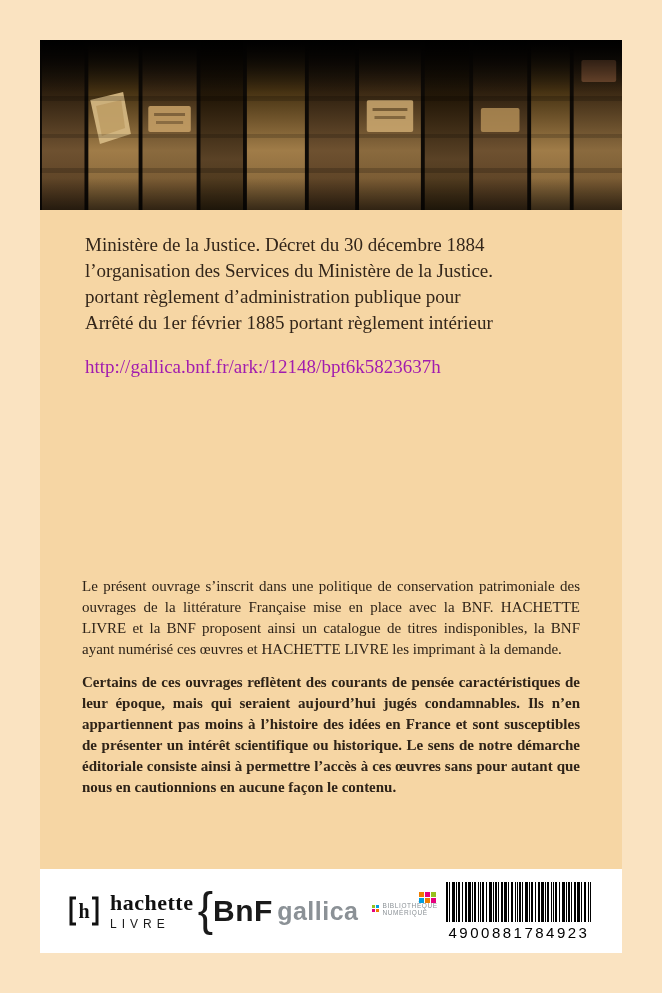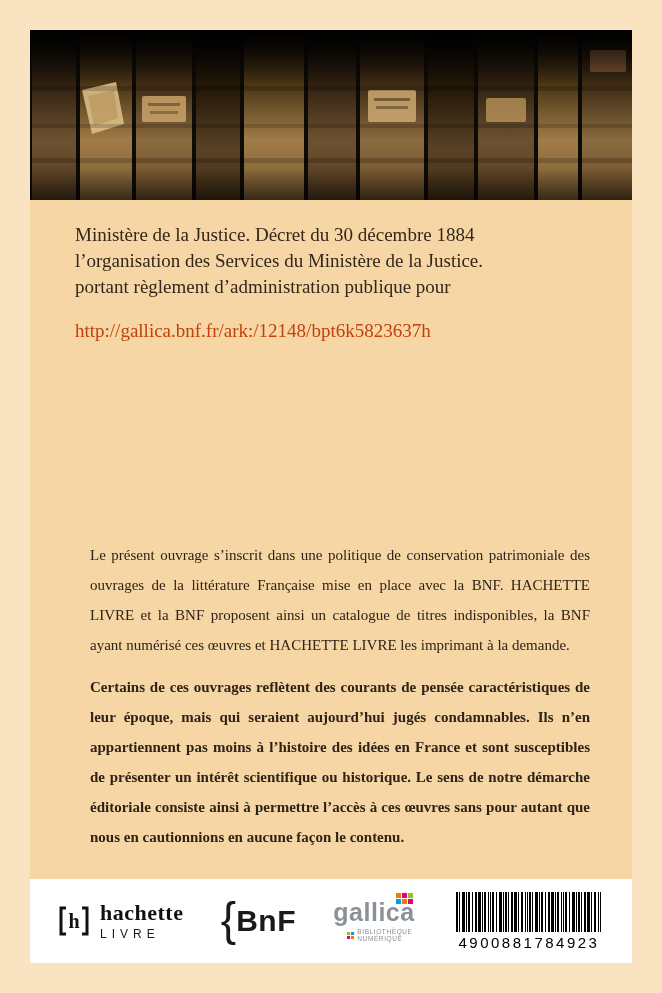--- a/index.html
+++ b/index.html
@@ -4,46 +4,46 @@
 <style>
   html,body{margin:0;padding:0;}
   body{
     width:662px;height:993px;
     font-family:"Liberation Serif", serif;
     background:#fae3c1;
   }
   .cover{
     width:662px;height:993px;
     box-sizing:border-box;
-    padding:30px;
+    padding:40px;
     background:#fae3c1;
   }
   .inner{
     width:100%;height:100%;
     background:#f6d6a4;
     display:flex;flex-direction:column;
     overflow:hidden;
   }
   .photo{height:170px;flex:0 0 170px;}
   .photo svg{display:block;width:100%;height:100%;}
 
   .title-block{
     margin:22px 45px 0 45px;
     color:#33261a;
     font-size:19px;line-height:26px;
   }
   .url{
     margin:18px 45px 0 45px;
-    color:#c2410c;
+    color:#a21caf;
     font-size:19px;line-height:26px;
   }
   .body-block{
-    margin:196px 42px 0 60px;
+    margin:196px 42px 0 42px;
     color:#2e2318;
-    font-size:15px;line-height:30px;
+    font-size:15px;line-height:21px;
     text-align:justify;
   }
   .body-block p{margin:0;}
   .body-block p + p{margin-top:12px;font-weight:bold;}
   .body-block p.info{margin-top:14px;text-align:left;}
 
   .footer{
     margin-top:auto;
     flex:0 0 84px;height:84px;
     background:#ffffff;
@@ -55,21 +55,21 @@
   .hachette{display:flex;align-items:center;gap:8px;color:#111;}
   .h-icon svg{display:block;}
   .h-text{display:flex;flex-direction:column;line-height:1;}
   .h-name{font-family:"Liberation Serif", serif;font-weight:bold;font-size:22px;letter-spacing:.5px;}
   .h-sub{font-size:12px;letter-spacing:5px;margin-top:4px;color:#1a1a1a;}
   
   .bnf{display:flex;align-items:center;color:#1a1a1a;}
   .bnf-brace{font-size:46px;font-weight:400;line-height:1;transform:translateY(-2px);}
   .bnf-name{font-size:30px;font-weight:bold;letter-spacing:.5px;}
   
-  .gallica{display:flex;flex-direction:column;align-items:flex-end;position:relative;}
+  .gallica{display:flex;align-items:flex-end;position:relative;}
   .g-pixels{position:absolute;top:-7px;right:2px;display:grid;grid-template-columns:repeat(3,5px);grid-auto-rows:5px;gap:1px;}
   .g-pixels i{display:block;width:5px;height:5px;}
   .g-name{font-size:25px;font-weight:bold;color:#8b9196;letter-spacing:.5px;line-height:1;}
   .g-sub{display:flex;align-items:center;gap:3px;margin-top:3px;align-self:flex-start;margin-left:14px;}
   .g-sub-pixels{display:grid;grid-template-columns:repeat(2,3px);grid-auto-rows:3px;gap:1px;}
   .g-sub-pixels i{display:block;width:3px;height:3px;}
   .g-sub-text{display:flex;flex-direction:column;font-size:6.5px;line-height:7px;letter-spacing:.6px;color:#8b9196;}
   
   .barcode{background:#fff;display:flex;flex-direction:column;align-items:center;padding:2px 4px;}
   .bars{display:flex;height:40px;align-items:stretch;}
@@ -145,20 +145,21 @@
         <rect y="128" width="602" height="5" fill="#000" opacity="0.18"></rect>
         <rect width="602" height="52" fill="url(#gTop)"></rect>
         <rect y="138" width="602" height="32" fill="url(#gBot)"></rect>
       </svg>
     </div>
 
     <div class="title-block">
       <div>Ministère de la Justice. Décret du 30 décembre 1884</div>
       <div>l’organisation des Services du Ministère de la Justice.</div>
       <div>portant règlement d’administration publique pour</div>
+      <div>Arrêté du 1er février 1885 portant règlement intérieur</div>
     </div>
 
     <div class="url">http://gallica.bnf.fr/ark:/12148/bpt6k5823637h</div>
 
     <div class="body-block">
       <p>Le présent ouvrage s’inscrit dans une politique de conservation patrimoniale des ouvrages de la littérature Française mise en place avec la BNF. HACHETTE LIVRE et la BNF proposent ainsi un catalogue de titres indisponibles, la BNF ayant numérisé ces œuvres et HACHETTE LIVRE les imprimant à la demande.</p>
       <p>Certains de ces ouvrages reflètent des courants de pensée caractéristiques de leur époque, mais qui seraient aujourd’hui jugés condamnables. Ils n’en appartiennent pas moins à l’histoire des idées en France et sont susceptibles de présenter un intérêt scientifique ou historique. Le sens de notre démarche éditoriale consiste ainsi à permettre l’accès à ces œuvres sans pour autant que nous en cautionnions en aucune façon le contenu.</p>
     </div>
 
     <div class="footer">

